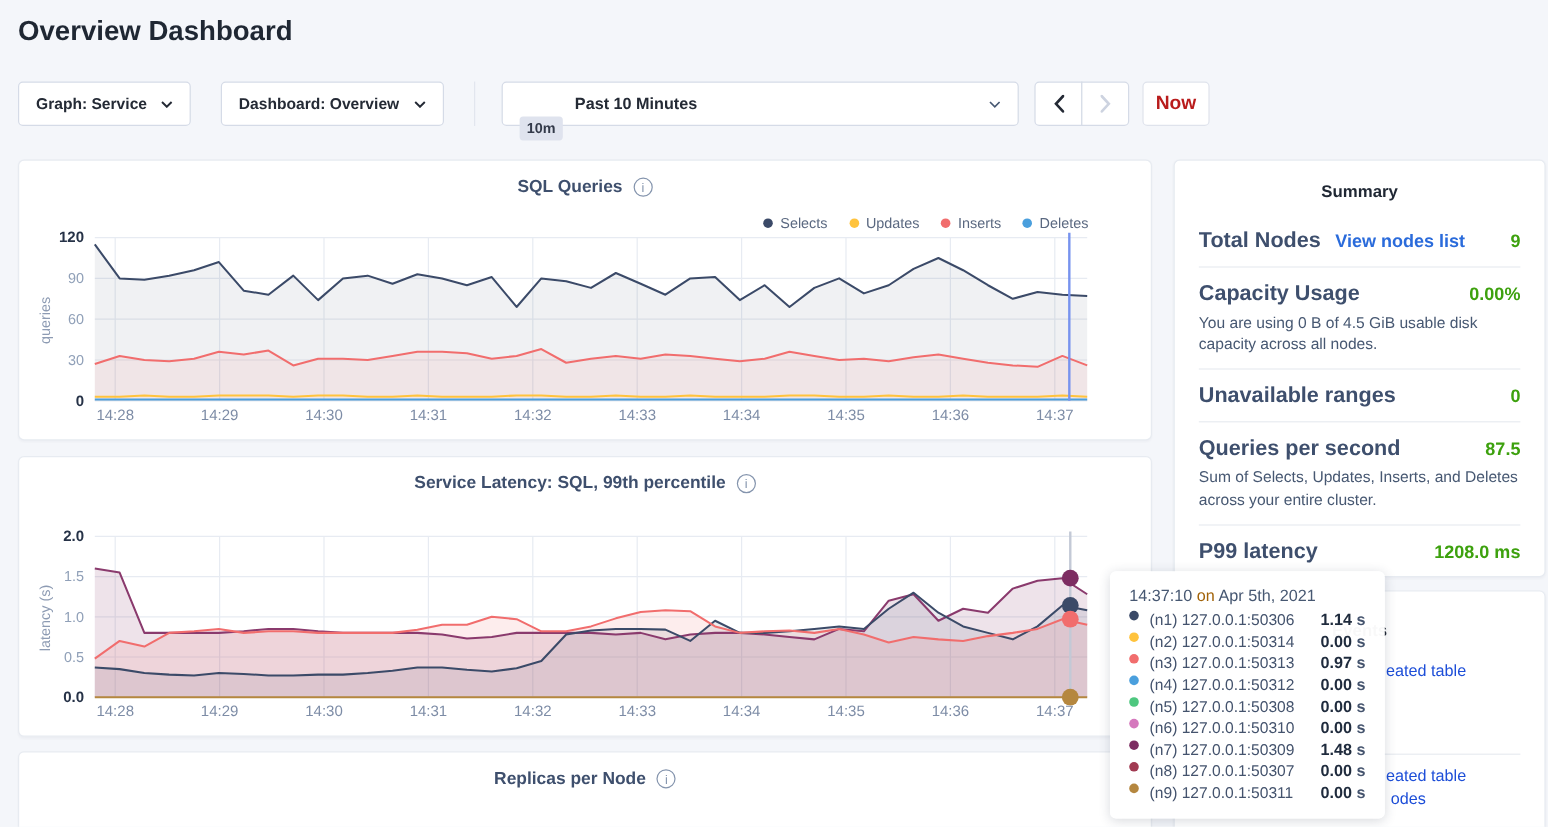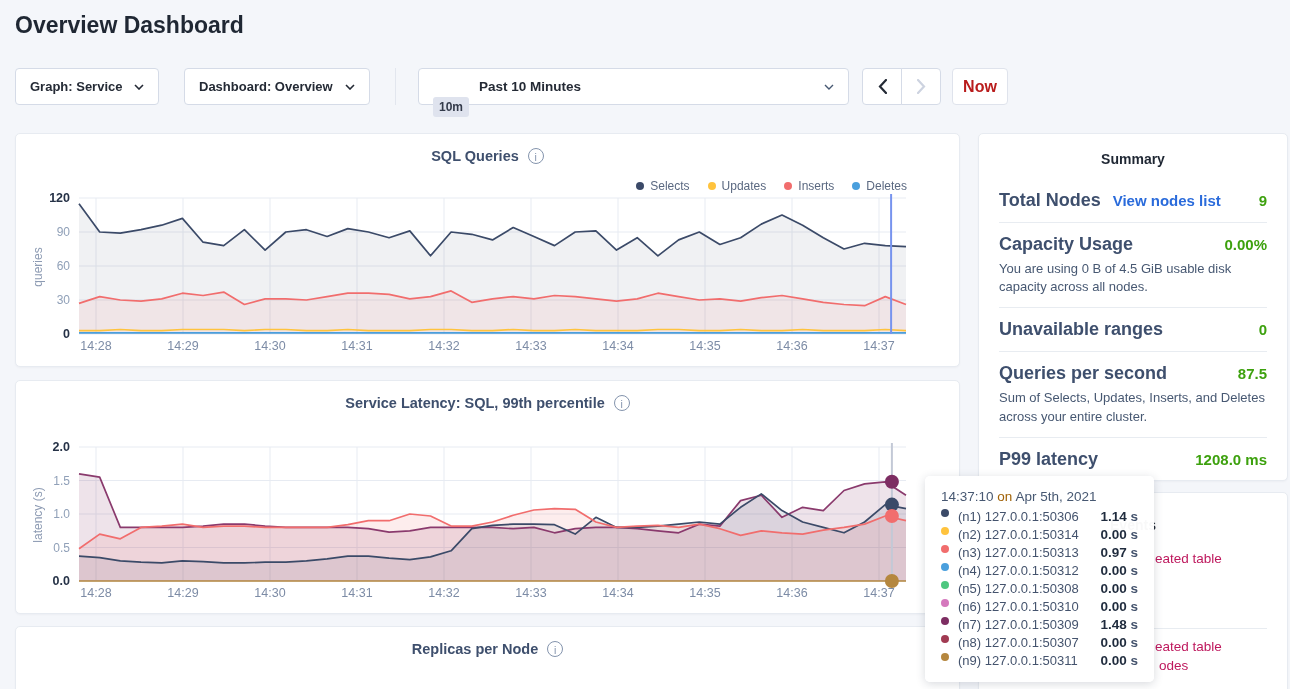--- a/index.html
+++ b/index.html
@@ -54,21 +54,21 @@
   .srow{padding:11px 0;}
   .srow + .srow{border-top:1px solid #e8ecf1;}
   .srow-head{display:flex;align-items:baseline;}
   .slabel{font-size:18px;font-weight:700;color:#3e4f6d;}
   .slink{font-size:15px;font-weight:700;color:#2a6bdb;margin-left:12px;cursor:pointer;}
   .sval{margin-left:auto;font-size:15px;font-weight:700;color:#3da10e;}
   .sdesc{margin-top:5px;font-size:13px;line-height:1.4;color:#475872;}
 
   .events-card{left:978px;top:492px;width:310px;height:230px;}
   .ecard-title{text-align:center;font-size:14px;font-weight:700;color:#1f2733;padding-top:24px;}
-  .efrag{position:absolute;font-size:13.5px;color:#be185d;white-space:nowrap;}
+  .efrag{position:absolute;font-size:13.5px;color:#1d4ed8;white-space:nowrap;}
   .efrag1{left:176px;top:58px;}
   .efrag2a{left:176px;top:146px;}
   .efrag2b{left:180px;top:165px;}
   .ediv{position:absolute;left:20px;right:20px;top:135px;height:1px;background:#e8ecf1;}
 
   
   .tooltip{position:absolute;left:925px;top:476px;width:229px;z-index:50;background:rgba(255,255,255,0.97);
            border-radius:5px;box-shadow:0 2px 10px rgba(40,50,70,0.18);padding:13px 14px 11px 16px;
            box-sizing:border-box;}
   .thead{font-size:13.5px;margin-bottom:5px;}

